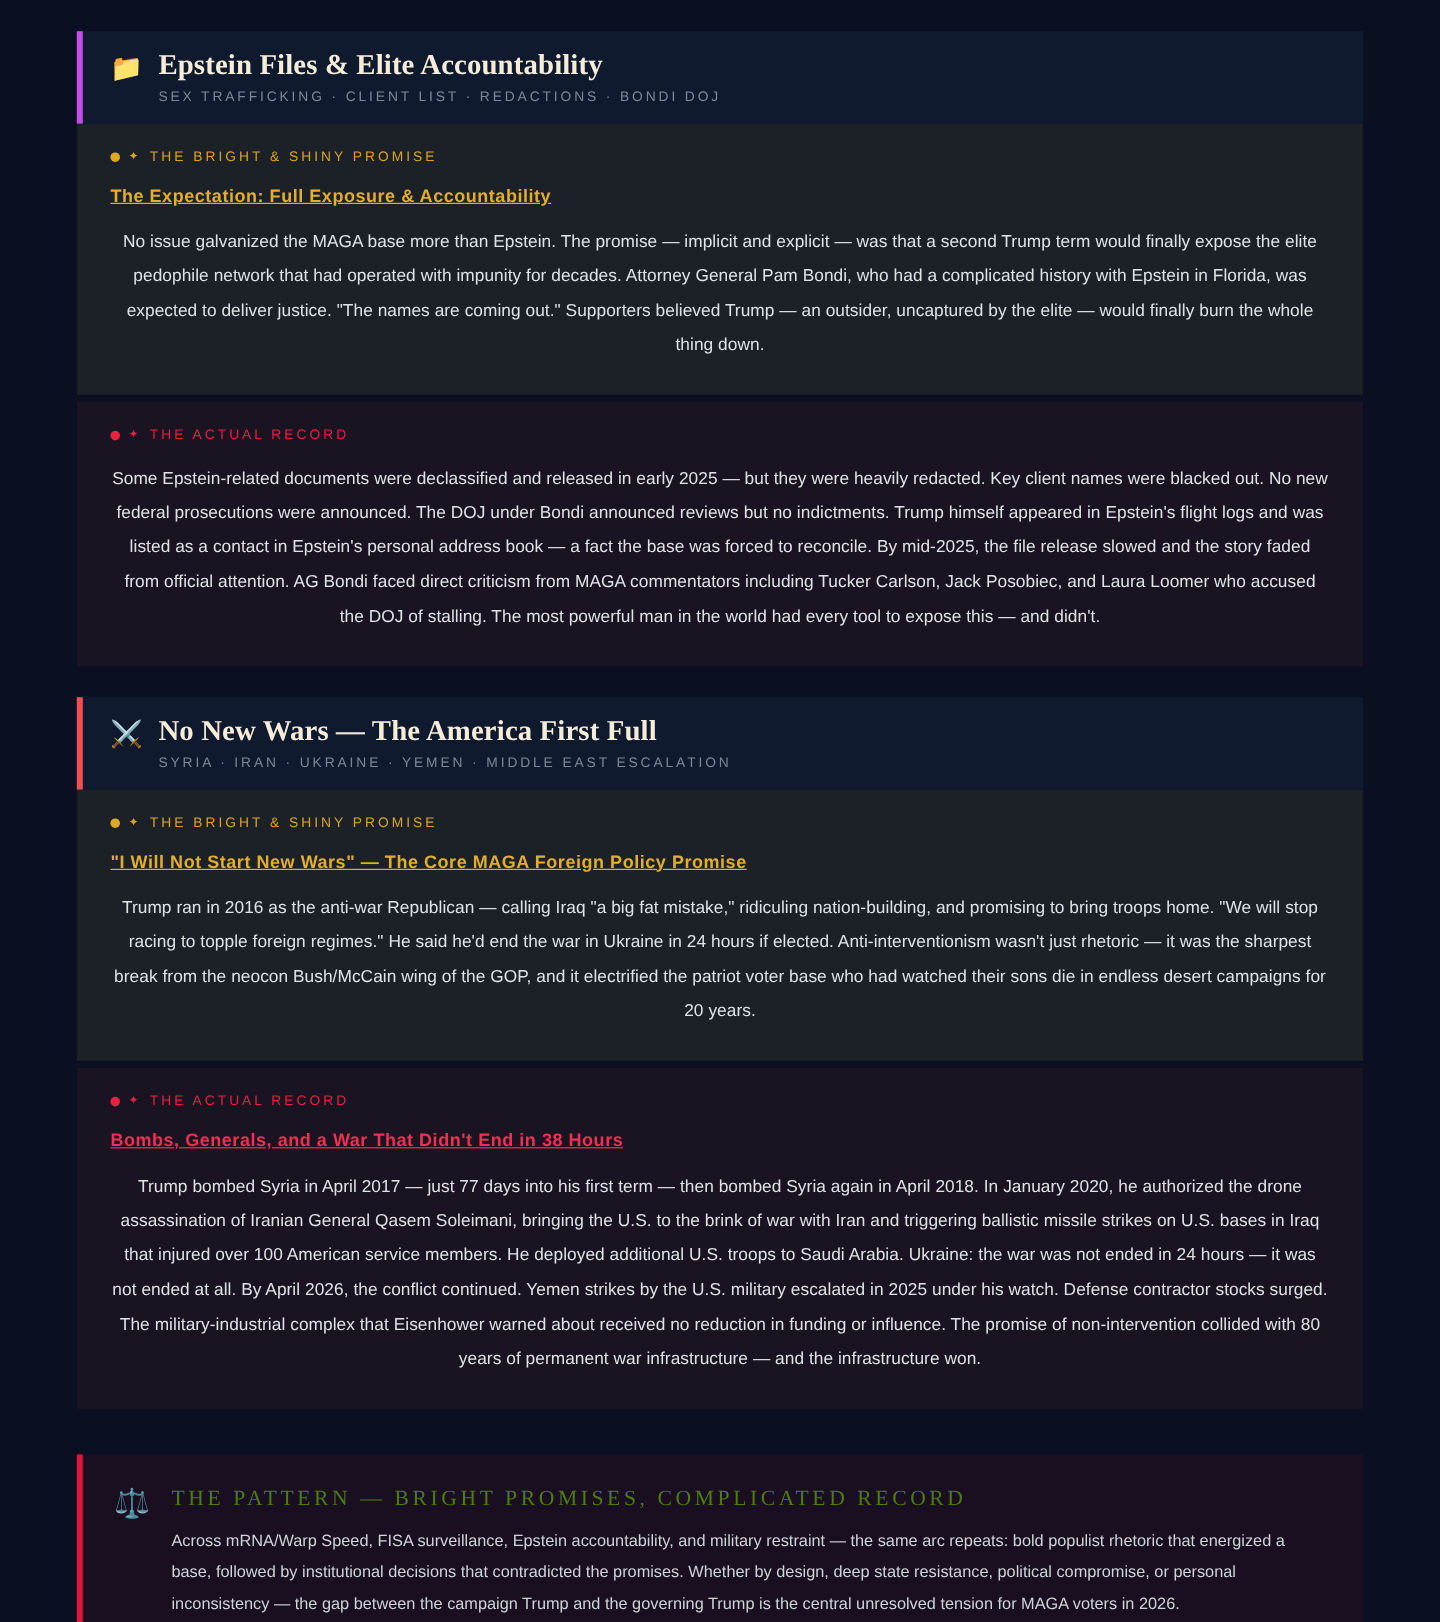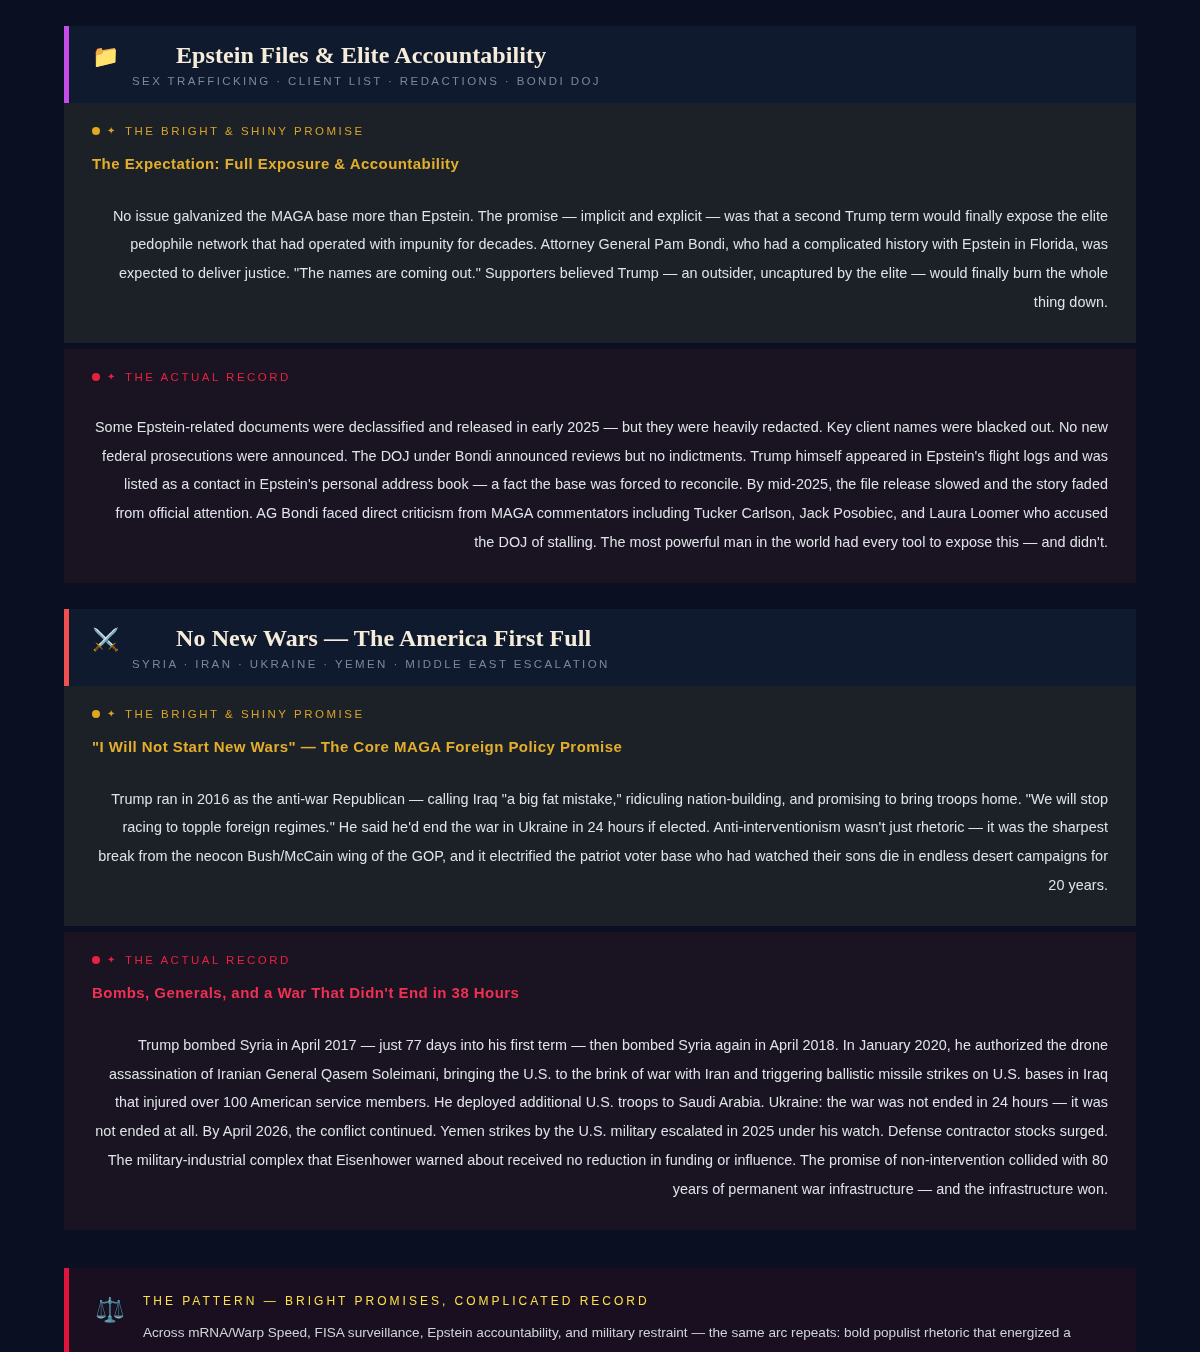--- a/index.html
+++ b/index.html
@@ -51,21 +51,20 @@
     font-size: 22px;
     line-height: 1;
   }
   .sec-title {
     font-family: "Liberation Serif", serif;
     font-weight: bold;
     font-size: 24px;
     color: #f5ecd9;
     letter-spacing: 0.1px;
     line-height: 1.15;
-    margin-left: 44px;
   }
   .sec-sub {
     margin-top: 5px;
     font-size: 11.5px;
     letter-spacing: 2.4px;
     color: #7d8799;
     text-transform: uppercase;
     font-weight: normal;
   }
 
@@ -97,54 +96,56 @@
   .kicker.gold { color: #d9a326; }
   .kicker.gold .dot { background: #e0a81f; }
   .kicker.crimson { color: #e8213f; }
   .kicker.crimson .dot { background: #e8213f; }
 
   .panel-head {
     margin-top: 18px;
     font-size: 15px;
     font-weight: bold;
     letter-spacing: 0.45px;
+    text-decoration: underline;
   }
   .panel-head.gold { color: #e3ae2b; }
   .panel-head.crimson { color: #ef3052; }
 
   .panel-body {
-    margin-top: 30px;
+    margin-top: 16px;
     font-size: 14.4px;
     line-height: 2.0;
     color: #dfe3e6;
     letter-spacing: 0.05px;
-    text-align: right;
+    text-align: center;
   }
 
   
   .pattern-box {
     margin-top: 38px;
     background: #190f20;
     border-left: 5px solid #e0143c;
     padding: 26px 30px 26px 26px;
     display: flex;
     gap: 18px;
     align-items: flex-start;
   }
   .pattern-emoji {
     font-size: 24px;
     line-height: 1;
     flex: none;
     margin-top: 4px;
   }
   .pattern-title {
-    font-size: 12px;
+    font-size: 18px;
     letter-spacing: 3px;
-    color: #fde047;
+    color: #4d7c0f;
     text-transform: uppercase;
+    font-family: Liberation Serif, serif;
   }
   .pattern-body {
     margin-top: 12px;
     font-size: 13.6px;
     line-height: 1.95;
     color: #cfd4d8;
   }
 </style>
 </head>
 <body>

